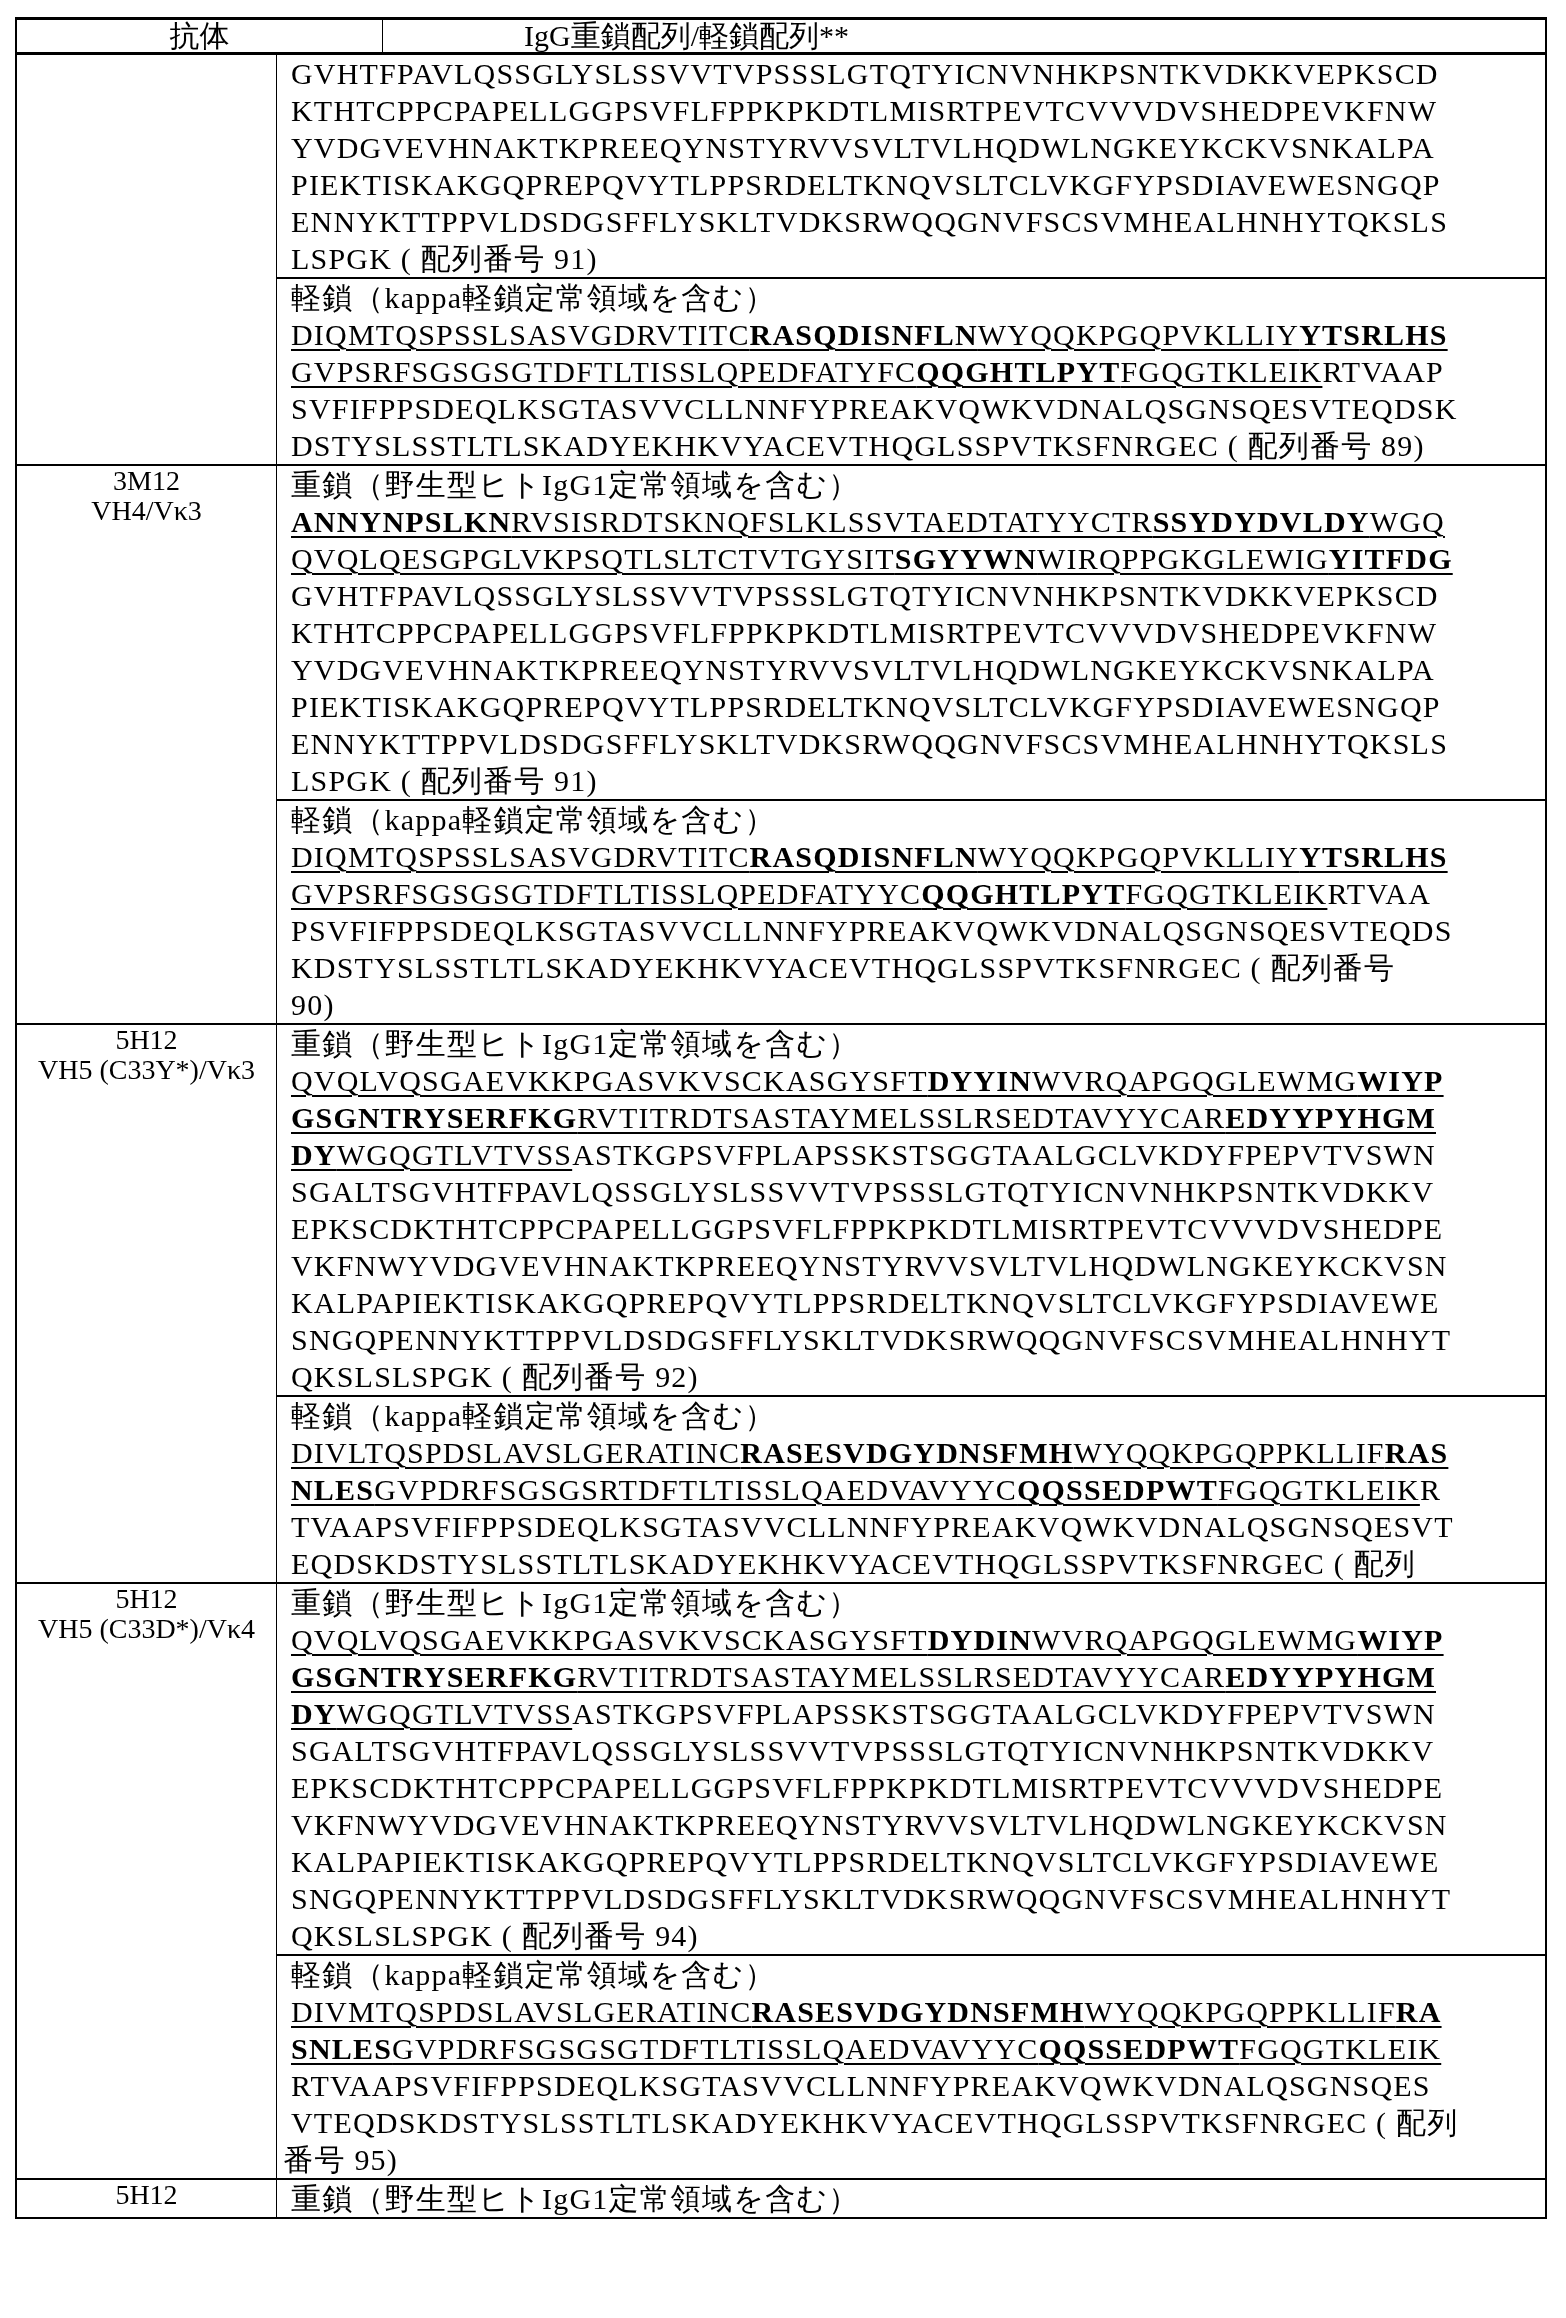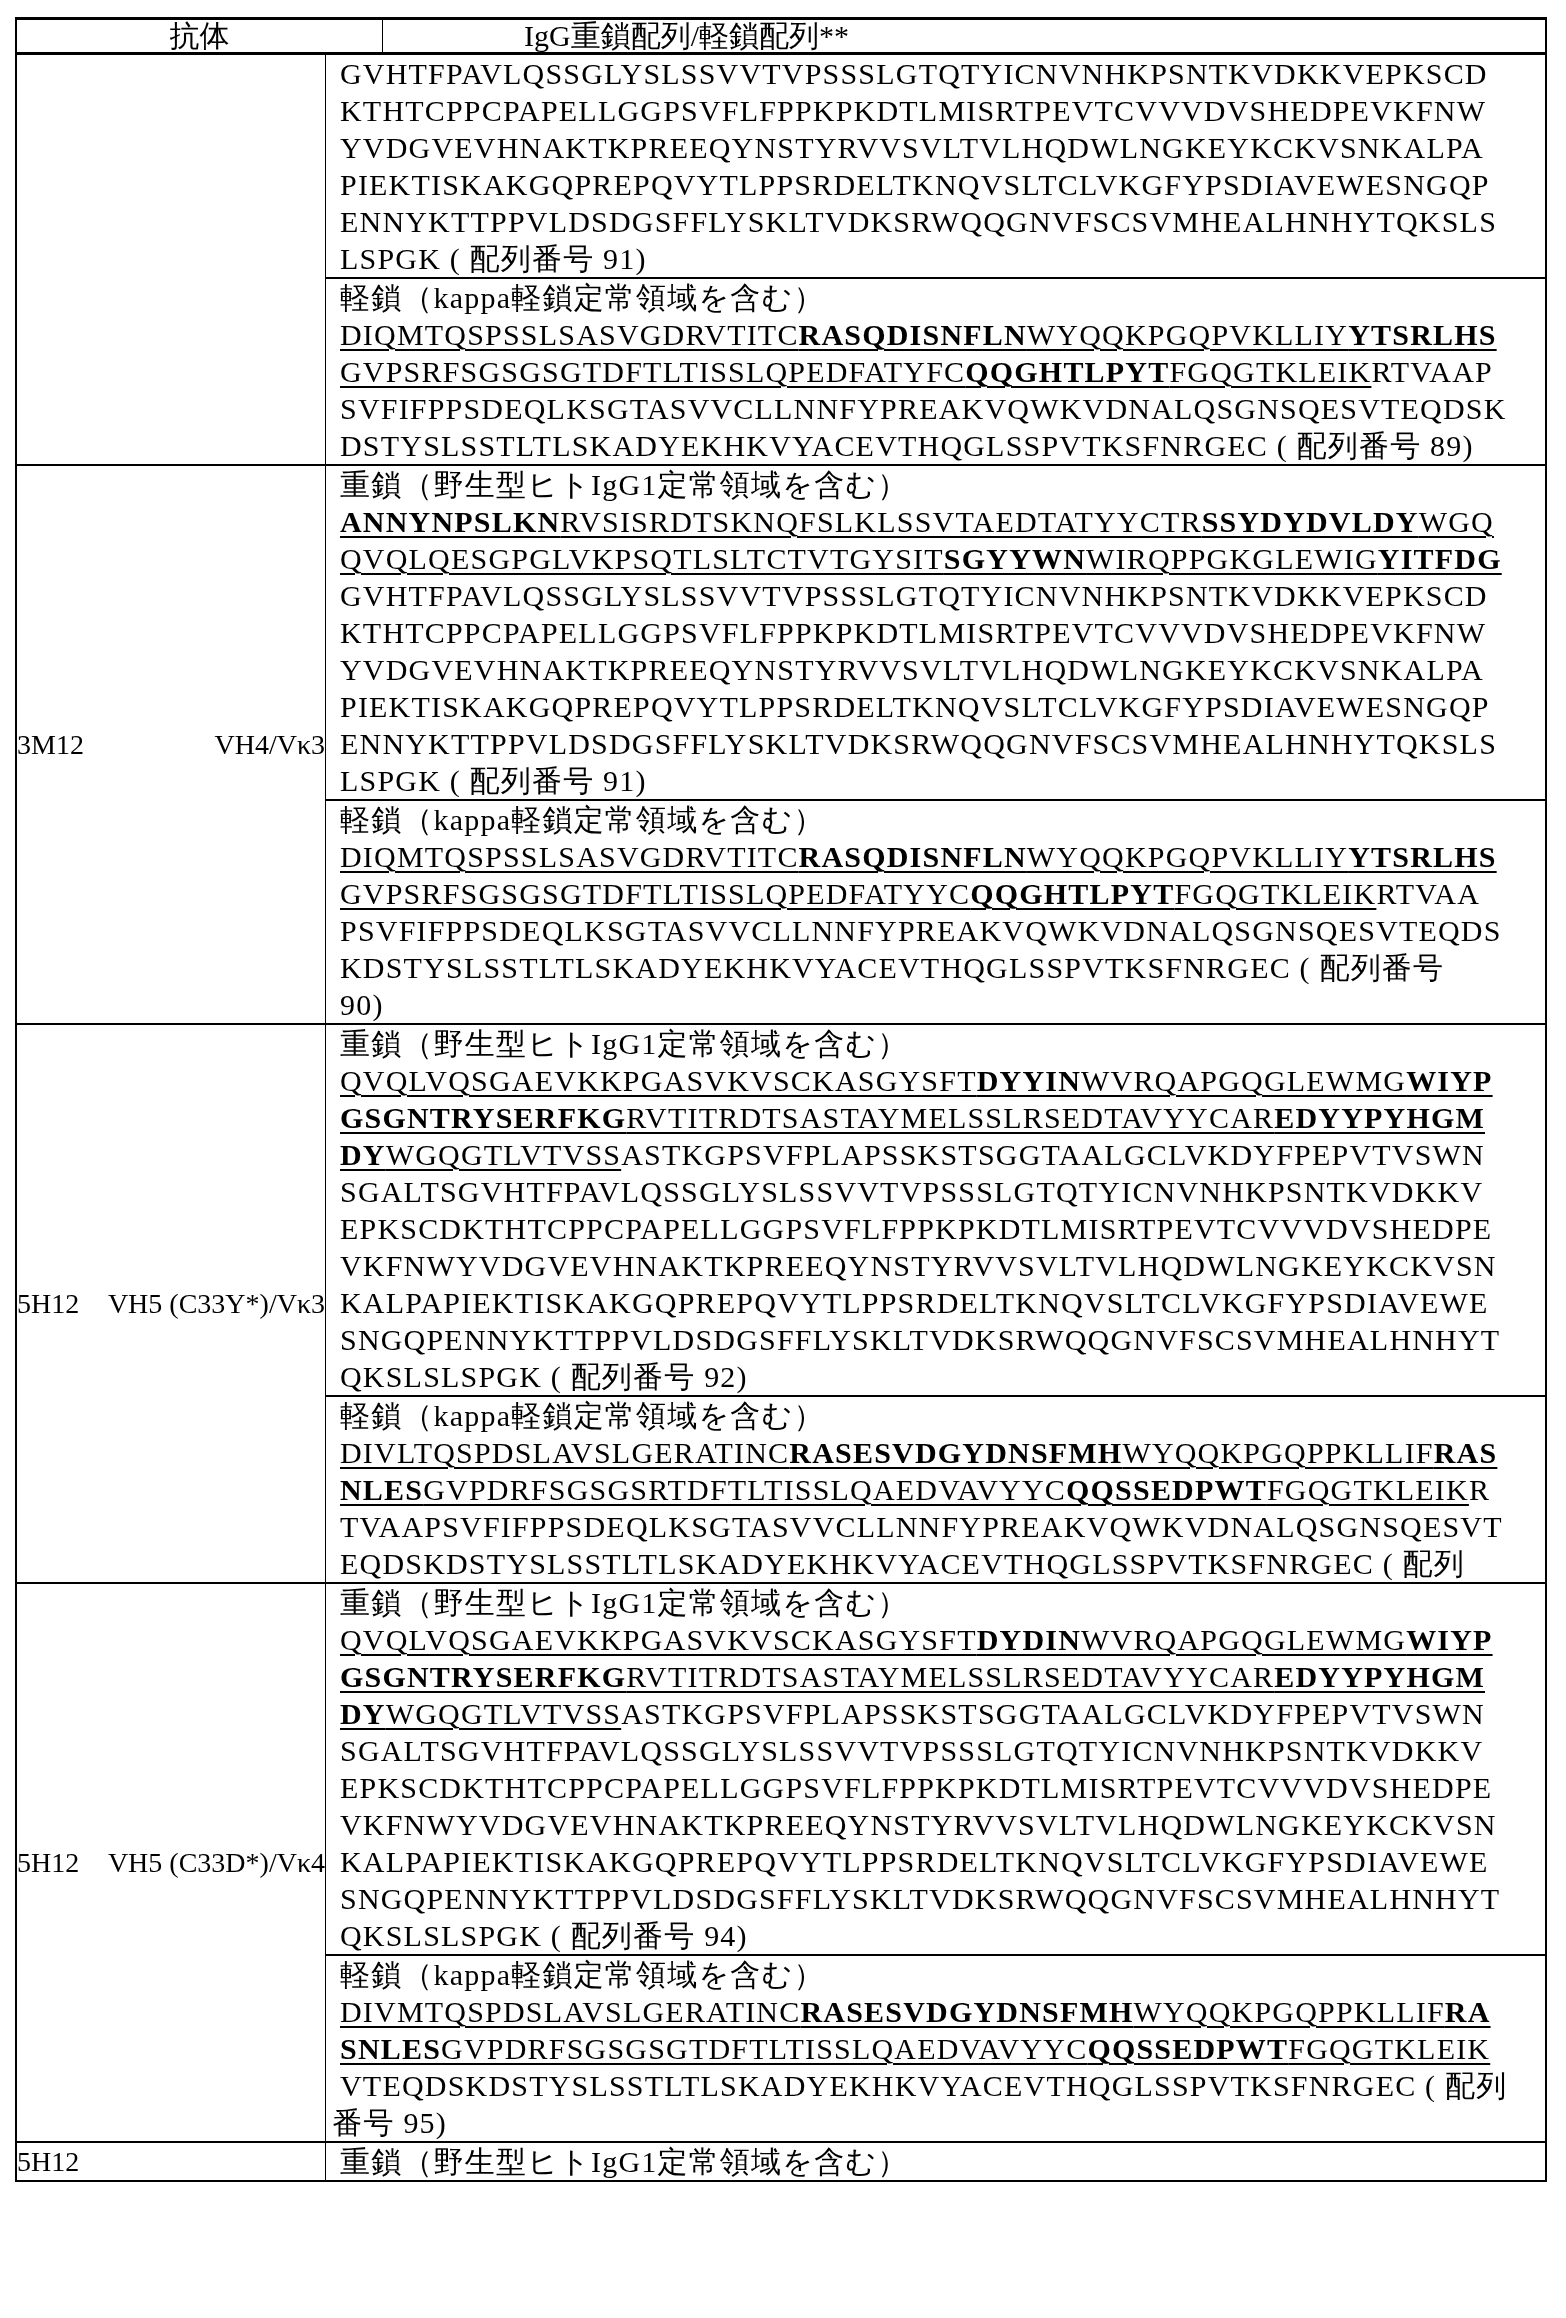--- a/index.html
+++ b/index.html
@@ -15,22 +15,22 @@
   .hdr .c1 {
     width: 366px; box-sizing: border-box; border-right: 1.6px solid #000;
     text-align: center; font-size: 30px; line-height: 32px; white-space: nowrap;
   }
   .hdr .c2 {
     flex: 1; padding-left: 141px; font-size: 30px; line-height: 32px; white-space: nowrap;
   }
   .row { display: flex; }
   .row + .row { border-top: 2.4px solid #000; }
   .row .c1 {
-    width: 309px; box-sizing: border-box; border-right: 1.6px solid #000;
-    display: flex; justify-content: space-between; align-items: center;
+    width: 260px; box-sizing: border-box; border-right: 1.6px solid #000;
+    display: flex; flex-direction: column; justify-content: flex-start; align-items: center;
     font-size: 28px; line-height: 30px; text-align: center;
   }
   .ab-line { white-space: nowrap; }
   .row .c2 { flex: 1; min-width: 0; }
   .sec + .sec { border-top: 2.4px solid #000; }
   .line {
     height: 37px; line-height: 37px; padding-left: 14px;
     white-space: nowrap; font-size: 30px; letter-spacing: 1.2px;
   }
   .line.outdent { padding-left: 6.3px; }
@@ -138,20 +138,21 @@
             <div class="line"><span class="seg">EPKSCDKTHTCPPCPAPELLGGPSVFLFPPKPKDTLMISRTPEVTCVVVDVSHEDPE</span></div>
             <div class="line"><span class="seg">VKFNWYVDGVEVHNAKTKPREEQYNSTYRVVSVLTVLHQDWLNGKEYKCKVSN</span></div>
             <div class="line"><span class="seg">KALPAPIEKTISKAKGQPREPQVYTLPPSRDELTKNQVSLTCLVKGFYPSDIAVEWE</span></div>
             <div class="line"><span class="seg">SNGQPENNYKTTPPVLDSDGSFFLYSKLTVDKSRWQQGNVFSCSVMHEALHNHYT</span></div>
             <div class="line"><span class="seg">QKSLSLSPGK ( 配列番号 94)</span></div>
           </div>
           <div class="sec">
             <div class="line"><span class="seg">軽鎖（kappa軽鎖定常領域を含む）</span></div>
             <div class="line"><span class="seg u">DIVMTQSPDSLAVSLGERATINC</span><span class="seg b u">RASESVDGYDNSFMH</span><span class="seg u">WYQQKPGQPPKLLIF</span><span class="seg b u">RA</span></div>
             <div class="line"><span class="seg b u">SNLES</span><span class="seg u">GVPDRFSGSGSGTDFTLTISSLQAEDVAVYYC</span><span class="seg b u">QQSSEDPWT</span><span class="seg u">FGQGTKLEIK</span></div>
+            <div class="line"><span class="seg">RTVAAPSVFIFPPSDEQLKSGTASVVCLLNNFYPREAKVQWKVDNALQSGNSQES</span></div>
             <div class="line"><span class="seg">VTEQDSKDSTYSLSSTLTLSKADYEKHKVYACEVTHQGLSSPVTKSFNRGEC ( 配列</span></div>
             <div class="line outdent"><span class="seg">番号 95)</span></div>
           </div>
         </div>
       </div>
       <div class="row">
         <div class="c1">
           <div class="ab-line">5H12</div>
         </div>
         <div class="c2">

